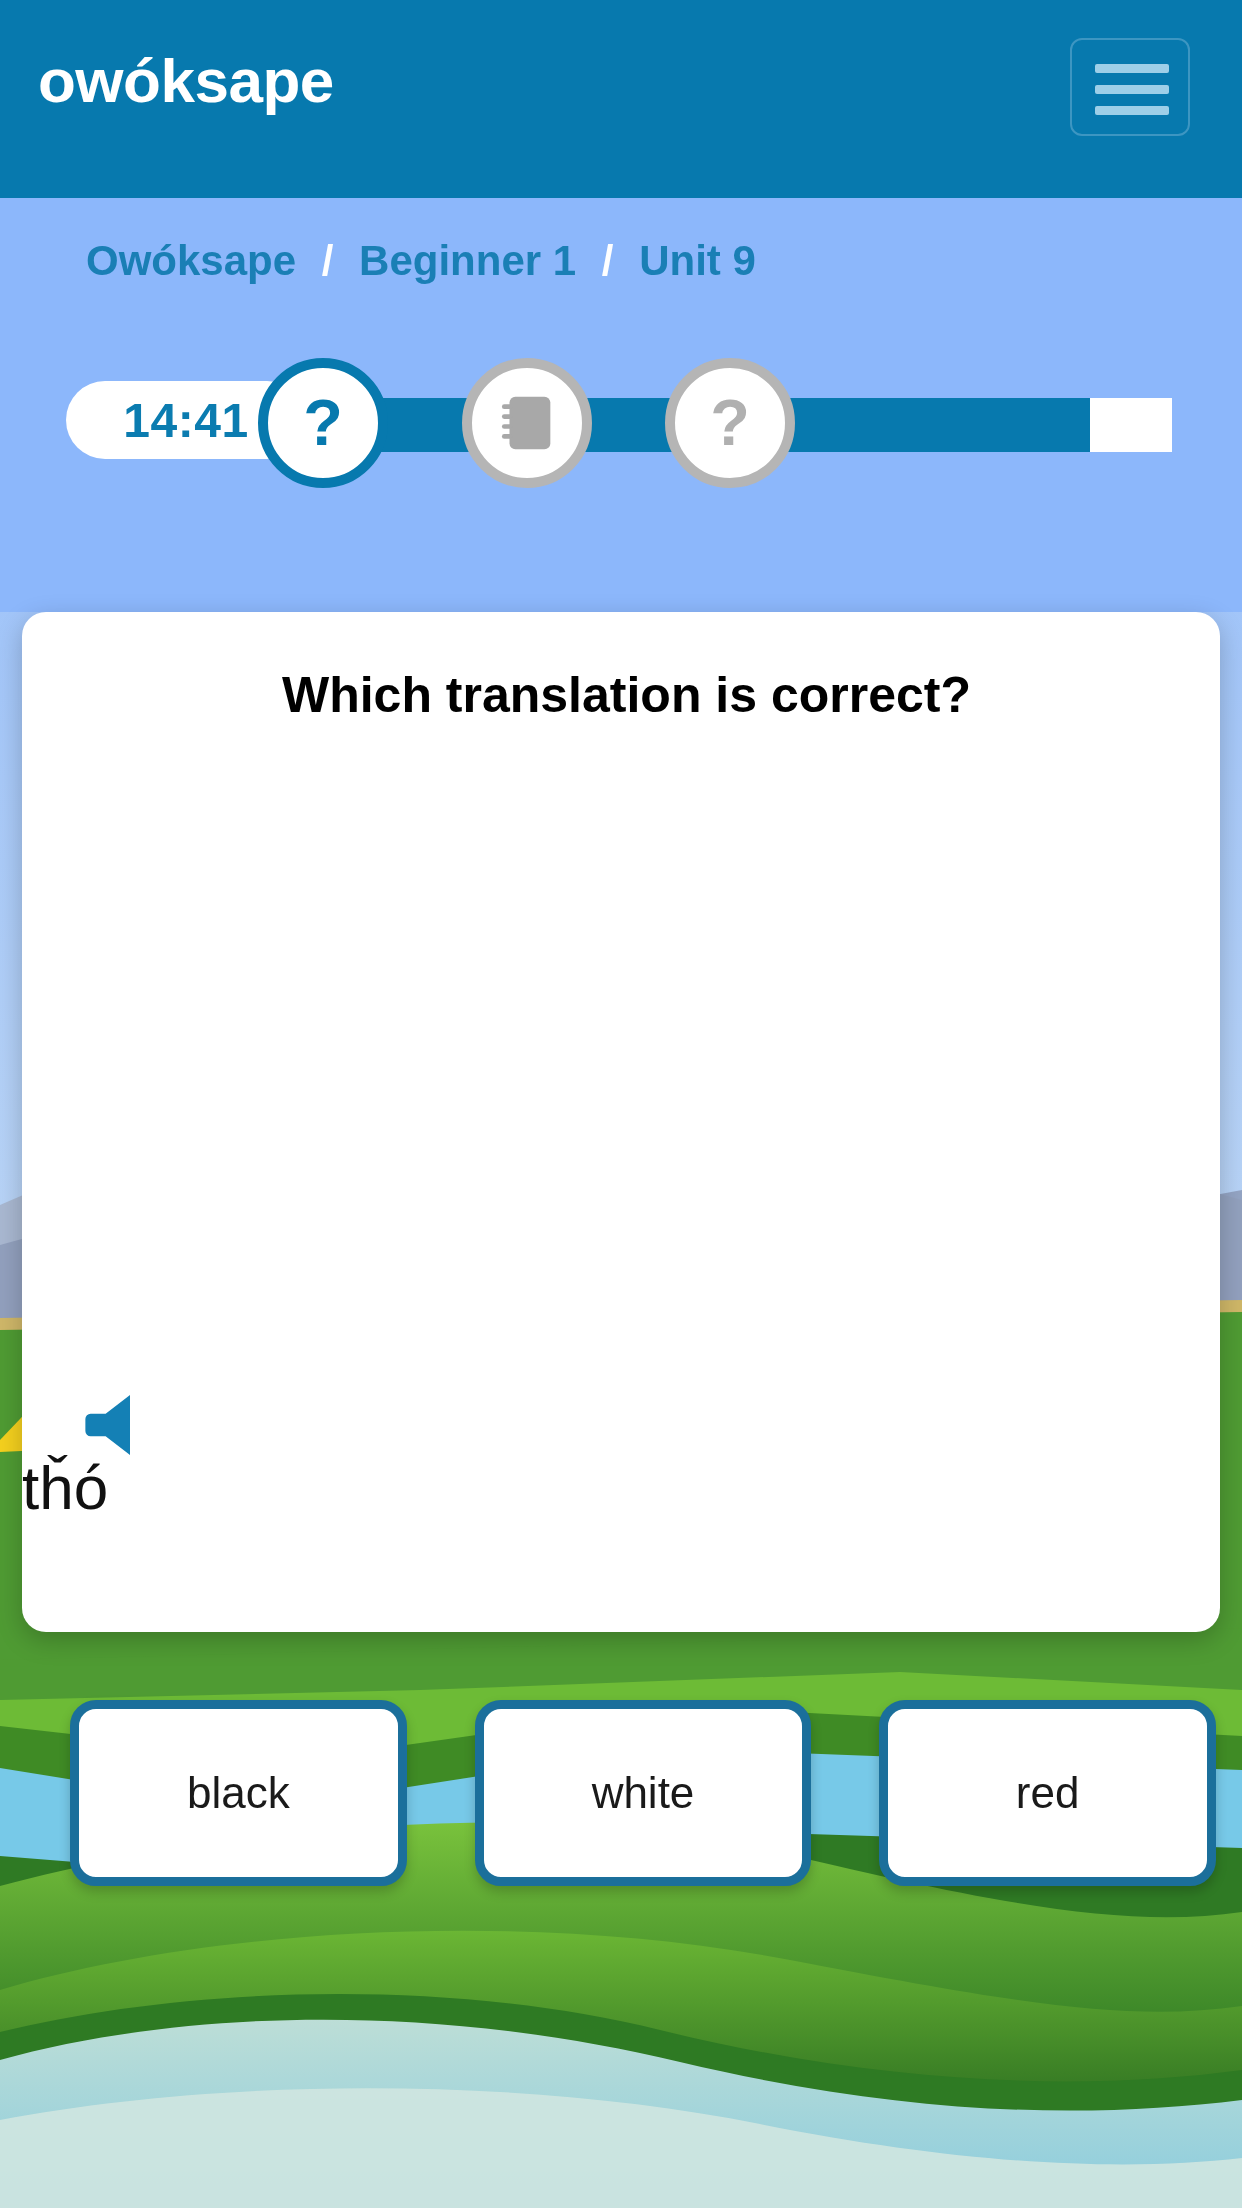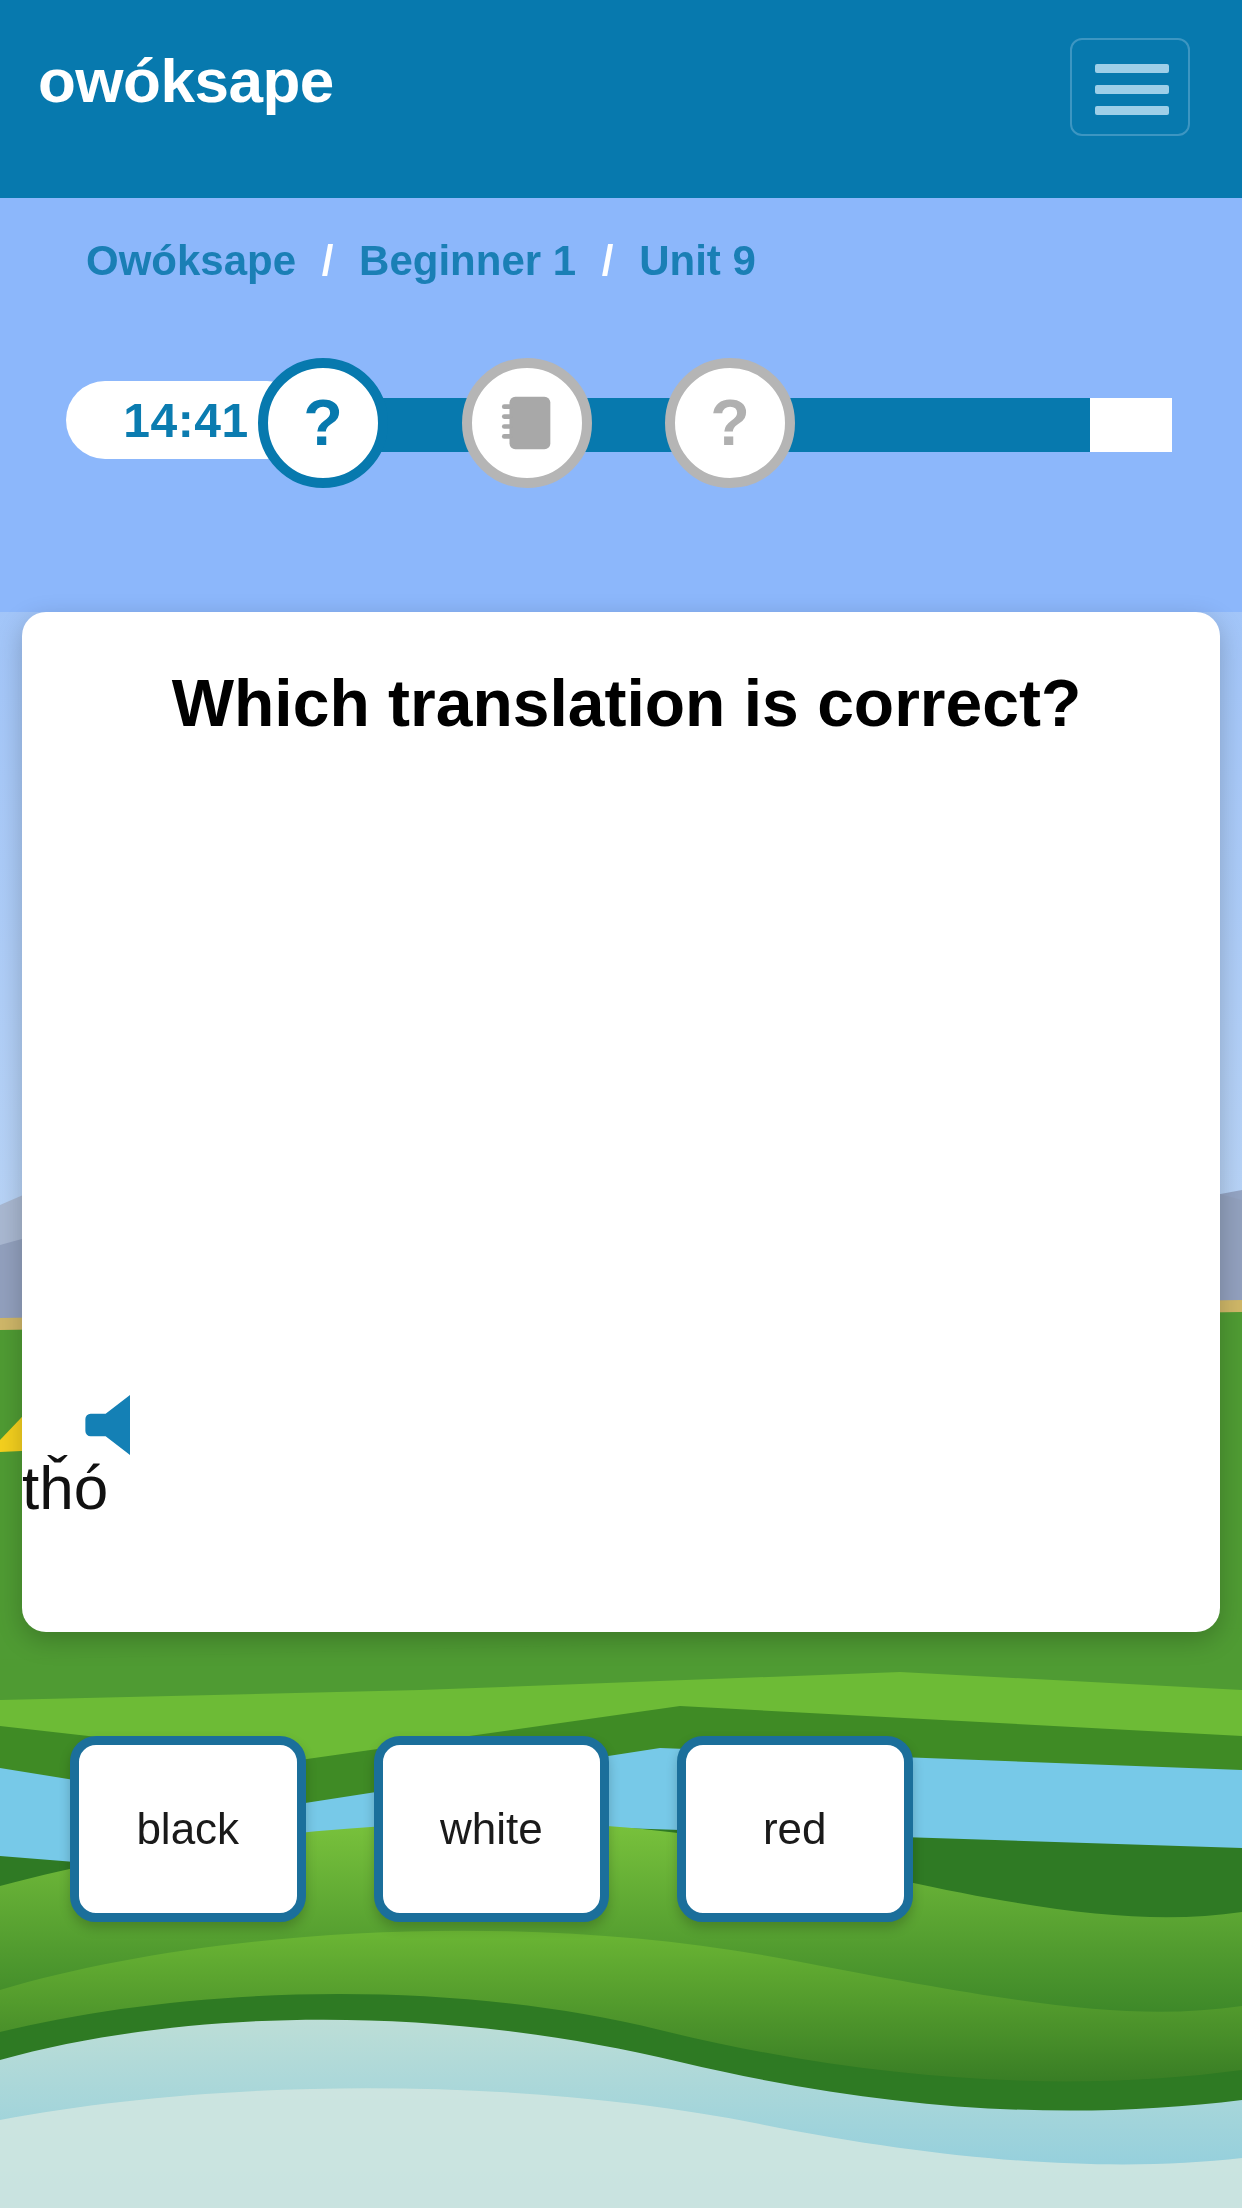--- a/index.html
+++ b/index.html
@@ -161,21 +161,21 @@
     background: #ffffff;
     border-radius: 24px;
     box-shadow: 0 8px 26px rgba(0,0,0,0.22);
     z-index: 20;
   }
   #question-title {
     position: absolute;
     left: 0; right: 0;
     top: 58px;
     text-align: center;
-    font-size: 66px;
+    font-size: 50px;
     font-weight: bold;
     color: #000000;
     line-height: 1;
     margin-left: 11px;
   }
   #audio-button {
     position: absolute;
     left: 48px;
     top: 768px;
     width: 90px;
@@ -196,26 +196,25 @@
     z-index: 22;
   }
 
   
   #answers {
     position: absolute;
     left: 48px;
     top: 1088px;
     width: 1146px;
     display: grid;
-    grid-template-columns: 1fr 1fr 1fr 1fr;
+    grid-template-columns: 1fr 1fr 1fr;
     grid-template-rows: 186px 186px;
     column-gap: 68px;
     row-gap: 58px;
     z-index: 22;
-    margin-top: 36px;
   }
   .answer-button {
     background: #ffffff;
     border: 9px solid #1b6f9b;
     border-radius: 26px;
     font-size: 44px;
     color: #1a1a1a;
     font-family: "Liberation Sans", sans-serif;
     cursor: pointer;
     box-shadow: 0 6px 12px rgba(0,0,0,0.20);

